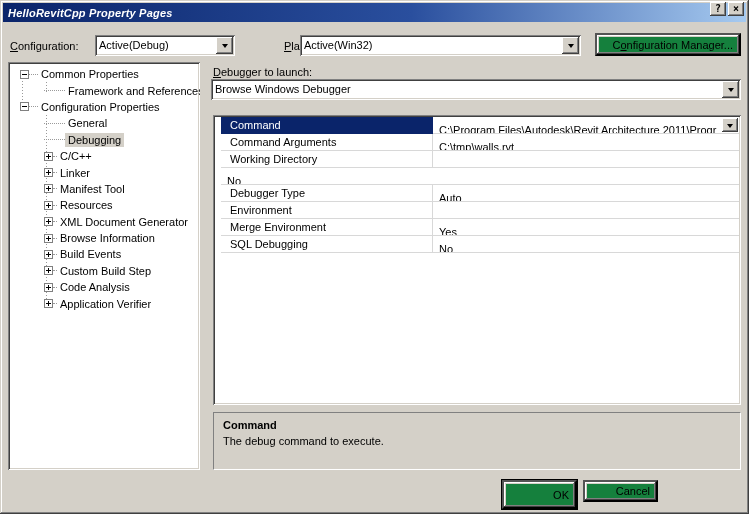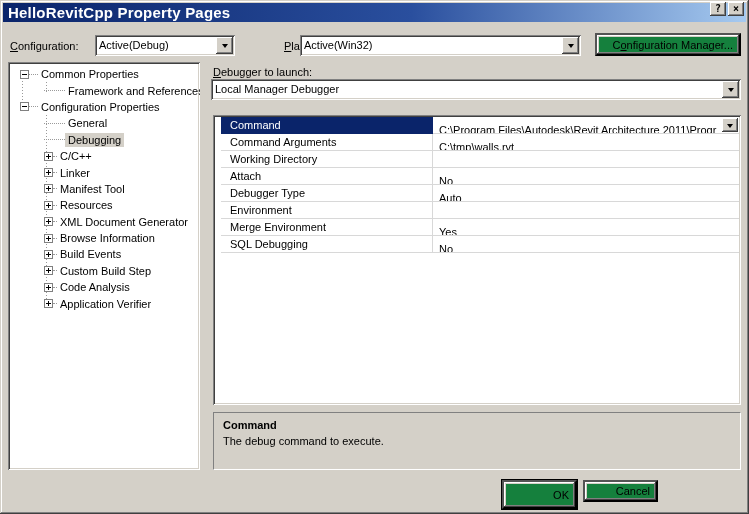--- a/index.html
+++ b/index.html
@@ -10,21 +10,21 @@
     box-shadow: inset -1px -1px 0 #404040, inset 1px 1px 0 #d4d0c8,
                 inset -2px -2px 0 #808080, inset 2px 2px 0 #ffffff;
     overflow:hidden;
   }
   
   .titlebar{
     position:absolute;left:3px;top:3px;width:743px;height:19px;
     background:linear-gradient(to right,#0a246a 0%,#2a4f9e 55%,#a6caf0 100%);
     display:flex;align-items:center;padding-left:5px;
   }
-  .titlebar .title{color:#fff;font-weight:bold;font-size:15px;letter-spacing:0.2px;}
+  .titlebar .title{color:#fff;font-weight:bold;font-size:11px;letter-spacing:0.2px;font-style:italic;}
   .tb-btn{
     position:absolute;top:2px;width:16px;height:14px;background:#d4d0c8;
     box-shadow: inset -1px -1px 0 #404040, inset 1px 1px 0 #fff,
                 inset -2px -2px 0 #808080, inset 2px 2px 0 #d4d0c8;
     font-size:10px;font-weight:bold;text-align:center;line-height:14px;color:#000;
     font-family:"DejaVu Sans Mono",monospace;
   }
   .tb-help{right:23px;}
   .tb-close{right:5px;}
   
@@ -199,21 +199,21 @@
     </div>
     <div class="titem lvl1">
       <span class="expander plus"></span>
         <span class="conn w4"></span>
         <span class="tlabel">Application Verifier</span>
     </div>
   </div>
 
   <div class="lbl" style="left:213px;top:66px;"><span class="u">D</span><span>ebugger to launch:</span></div>
   <div class="combo sunken" style="left:211px;top:79px;width:530px;">
-    <span class="combo-text">Local Manager Debugger</span>
+    <span class="combo-text">Browse Windows Debugger</span>
     <span class="arrow-btn">
         <span class="tri"></span>
       </span>
   </div>
 
   <div class="grid-panel sunken">
     <div class="grid-row selected">
       <span class="g-gutter"></span>
       <span class="g-name">Command</span>
       <span class="g-value"><span>C:\Program Files\Autodesk\Revit Architecture 2011\Progr</span>
@@ -227,21 +227,20 @@
       <span class="g-name">Command Arguments</span>
       <span class="g-value">C:\tmp\walls.rvt</span>
     </div>
     <div class="grid-row">
       <span class="g-gutter"></span>
       <span class="g-name">Working Directory</span>
       <span class="g-value"></span>
     </div>
     <div class="grid-row">
       <span class="g-gutter"></span>
-      <span class="g-name">Attach</span>
       <span class="g-value">No</span>
     </div>
     <div class="grid-row">
       <span class="g-gutter"></span>
       <span class="g-name">Debugger Type</span>
       <span class="g-value">Auto</span>
     </div>
     <div class="grid-row">
       <span class="g-gutter"></span>
       <span class="g-name">Environment</span>

